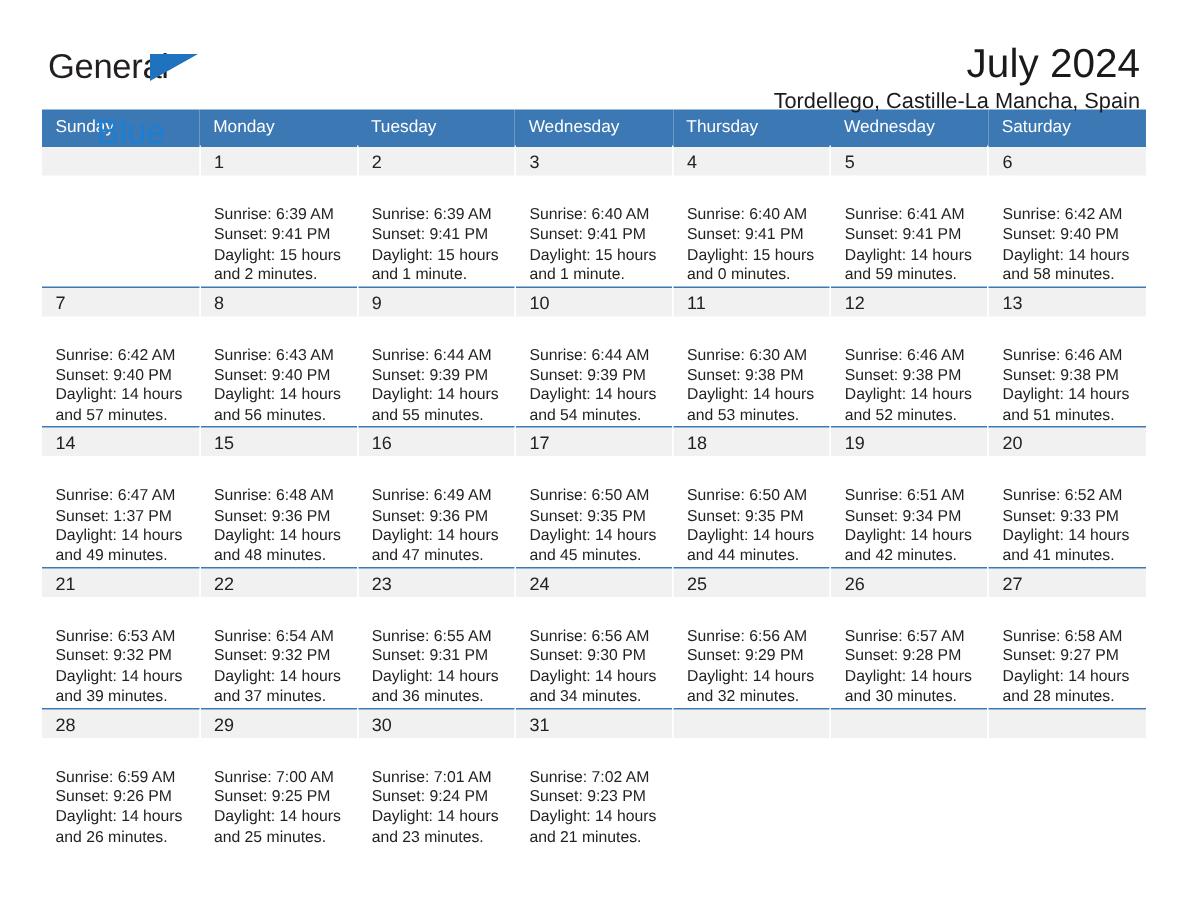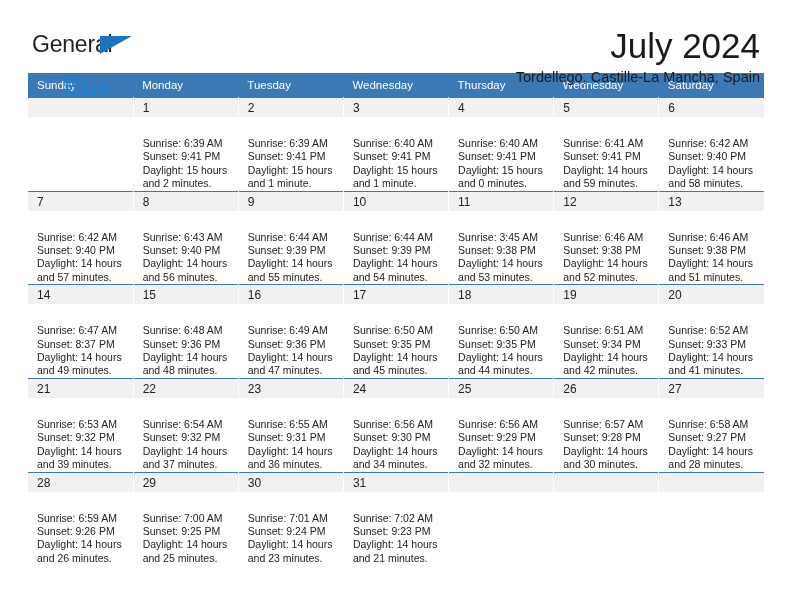--- a/index.html
+++ b/index.html
@@ -60,21 +60,21 @@
     height: 24px;
     text-align: center;
   }
   .title-block {
     position: absolute;
     right: 4px;
     top: 28px;
     text-align: right;
   }
   .cal-title {
-    font-size: 35px;
+    font-size: 27px;
     color: #1a1a1a;
     line-height: 1.05;
     font-weight: normal;
     margin: 0;
   }
   .cal-subtitle {
     font-size: 14.5px;
     color: #1a1a1a;
     margin-top: 4px;
   }
@@ -284,21 +284,21 @@
                 <div>Sunset: 9:39 PM</div>
                 <div>Daylight: 14 hours</div>
                 <div>and 54 minutes.</div>
               </div>
             </div>
           </td>
           <td>
             <div class="cell">
               <div class="daynum-bar">11</div>
               <div class="cell-body">
-                <div>Sunrise: 3:45 AM</div>
+                <div>Sunrise: 6:30 AM</div>
                 <div>Sunset: 9:38 PM</div>
                 <div>Daylight: 14 hours</div>
                 <div>and 53 minutes.</div>
               </div>
             </div>
           </td>
           <td>
             <div class="cell">
               <div class="daynum-bar">12</div>
               <div class="cell-body">
@@ -320,21 +320,21 @@
               </div>
             </div>
           </td>
         </tr>
         <tr class="week-row">
           <td>
             <div class="cell">
               <div class="daynum-bar">14</div>
               <div class="cell-body">
                 <div>Sunrise: 6:47 AM</div>
-                <div>Sunset: 8:37 PM</div>
+                <div>Sunset: 1:37 PM</div>
                 <div>Daylight: 14 hours</div>
                 <div>and 49 minutes.</div>
               </div>
             </div>
           </td>
           <td>
             <div class="cell">
               <div class="daynum-bar">15</div>
               <div class="cell-body">
                 <div>Sunrise: 6:48 AM</div>

